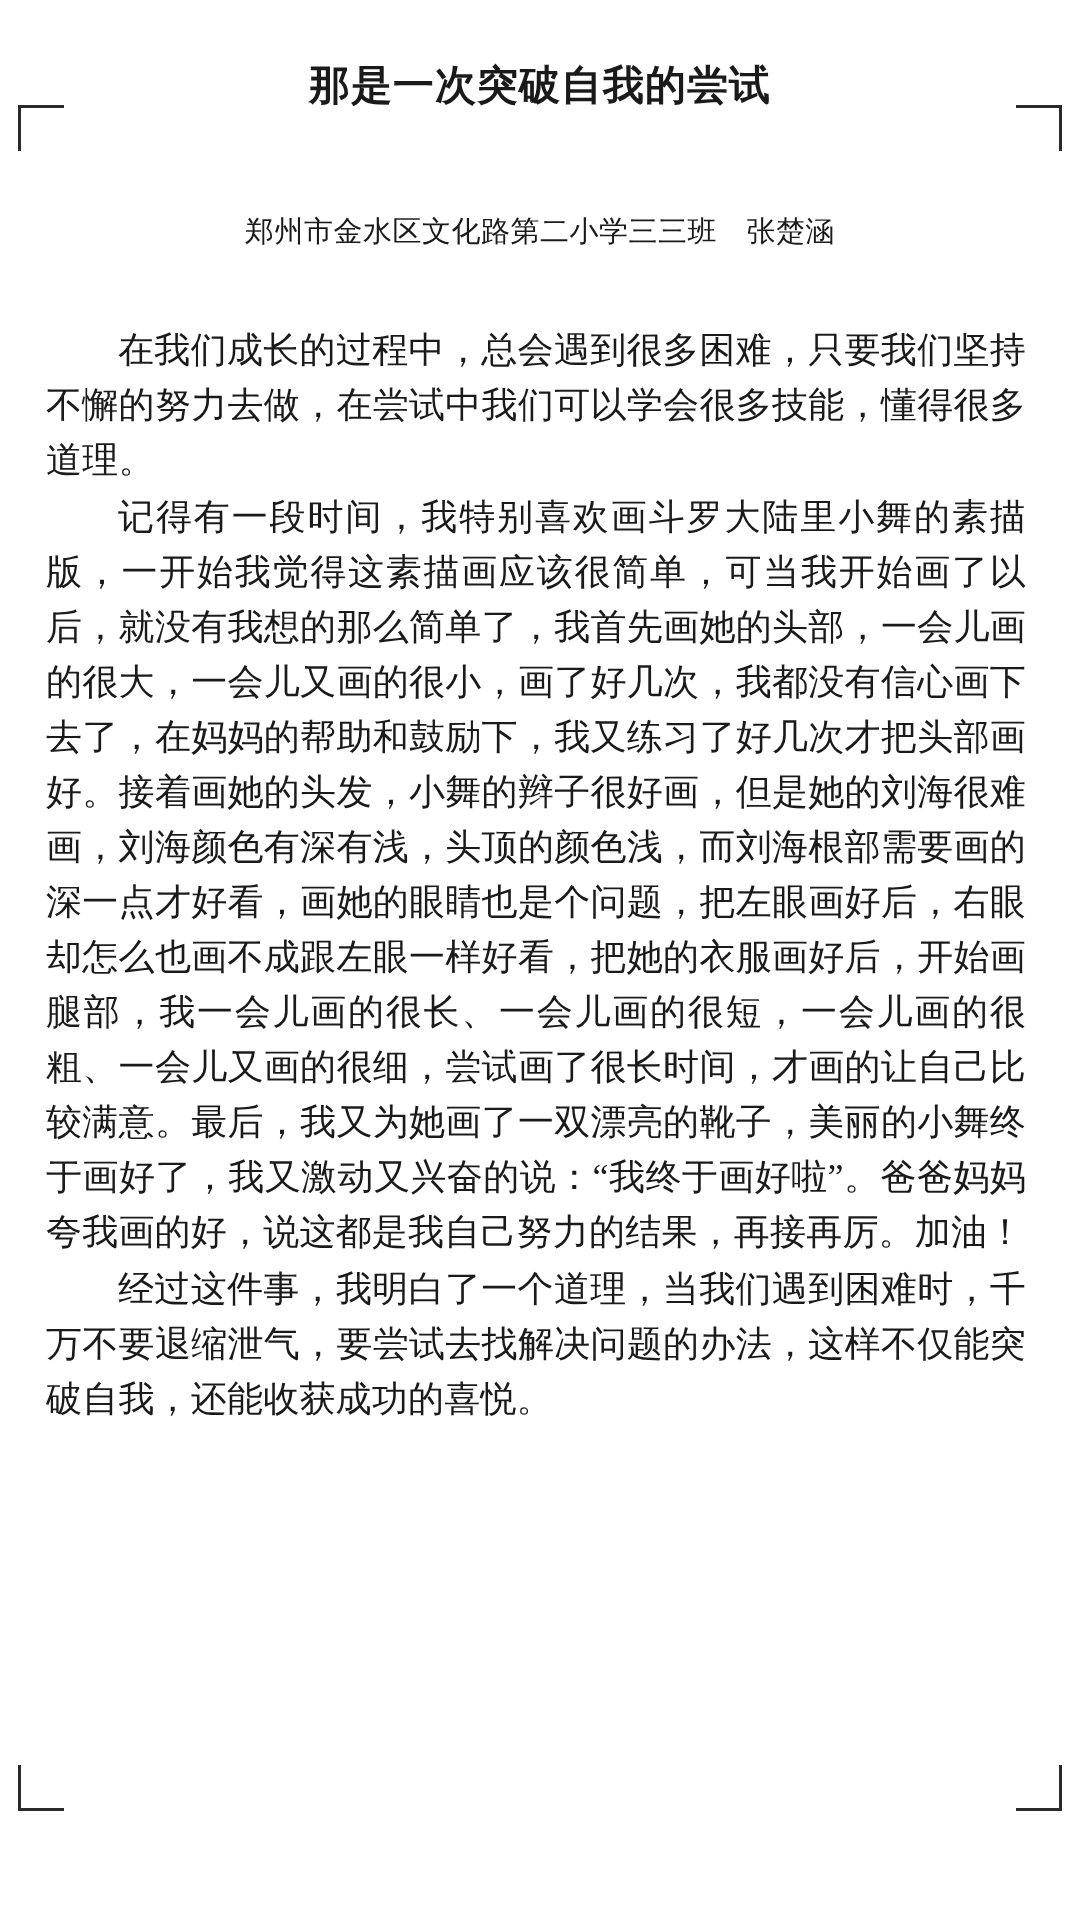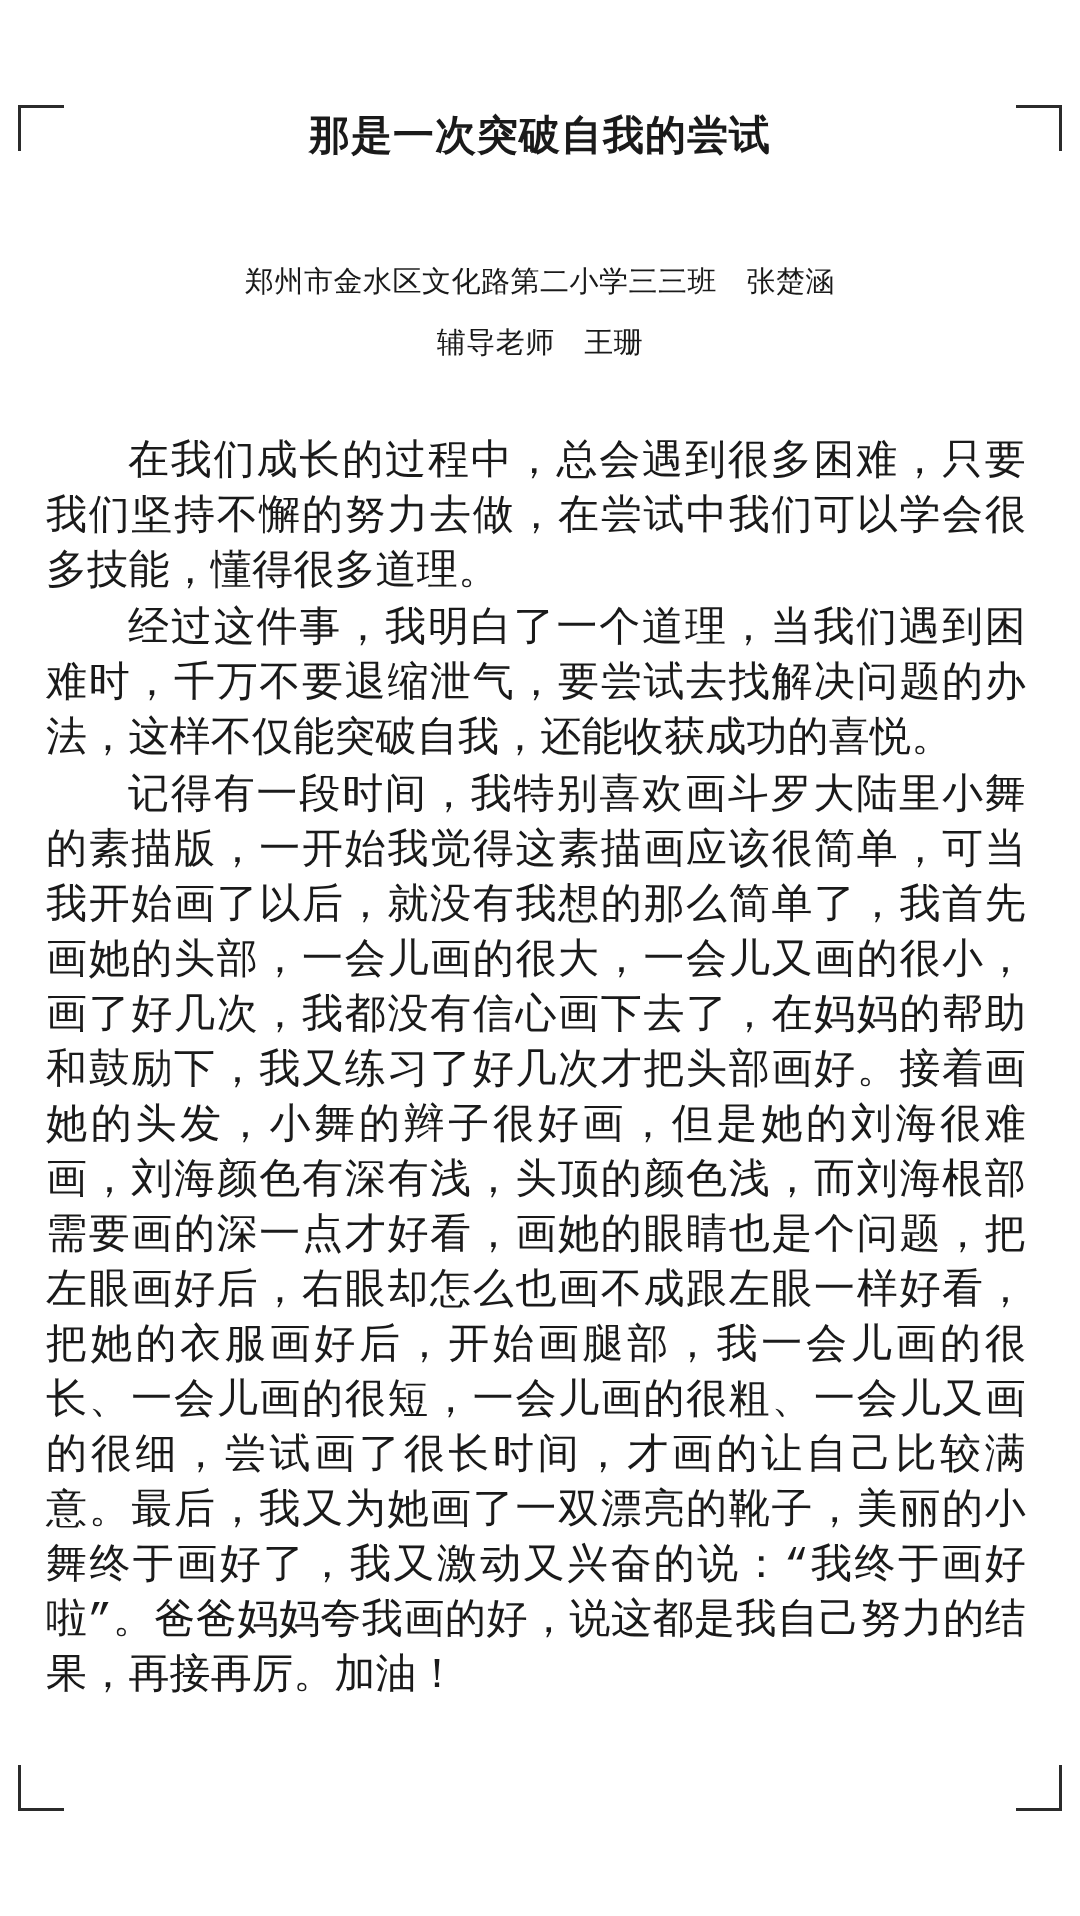--- a/index.html
+++ b/index.html
@@ -40,21 +40,21 @@
     right: 0;
     top: 0;
     padding: 0 28px;
   }
 
   .doc-title {
     text-align: center;
     font-size: 41px;
     font-weight: bold;
     letter-spacing: 1px;
-    margin-top: 109px;
+    margin-top: 59px;
     line-height: 1.3;
     font-family: "DejaVu Sans", "Liberation Sans", sans-serif;
   }
 
   .byline {
     text-align: center;
     font-size: 29px;
     margin-top: 100px;
     line-height: 1.35;
     letter-spacing: 0.5px;
@@ -67,48 +67,47 @@
     letter-spacing: 0.5px;
     font-family: "DejaVu Sans", "Liberation Sans", sans-serif;
   }
 
   .body-text {
     margin-top: 72px;
     padding: 0 18px;
   }
 
   .para {
-    font-size: 41px;
+    font-size: 36px;
     line-height: 55px;
     text-align: justify;
     text-justify: inter-ideograph;
     text-indent: 2em;
     margin: 0 8px 2px 0;
     letter-spacing: 0.2px;
-    font-family: Liberation Mono, monospace;
+    font-family: Liberation Serif, serif;
   }
 </style>
 </head>
 <body>
 
 <div class="page">
 
   <div class="crop-mark crop-tl"></div>
   <div class="crop-mark crop-tr"></div>
   <div class="crop-mark crop-bl"></div>
   <div class="crop-mark crop-br"></div>
 
   <div class="content">
 
     <h1 class="doc-title">那是一次突破自我的尝试</h1>
 
     <div class="byline">郑州市金水区文化路第二小学三三班　张楚涵</div>
 
-    <div class="byline-2">辅导老师　王珊</div>
 
     <div class="body-text">
       <p class="para">在我们成长的过程中，总会遇到很多困难，只要我们坚持不懈的努力去做，在尝试中我们可以学会很多技能，懂得很多道理。</p>
+      <p class="para">记得有一段时间，我特别喜欢画斗罗大陆里小舞的素描版，一开始我觉得这素描画应该很简单，可当我开始画了以后，就没有我想的那么简单了，我首先画她的头部，一会儿画的很大，一会儿又画的很小，画了好几次，我都没有信心画下去了，在妈妈的帮助和鼓励下，我又练习了好几次才把头部画好。接着画她的头发，小舞的辫子很好画，但是她的刘海很难画，刘海颜色有深有浅，头顶的颜色浅，而刘海根部需要画的深一点才好看，画她的眼睛也是个问题，把左眼画好后，右眼却怎么也画不成跟左眼一样好看，把她的衣服画好后，开始画腿部，我一会儿画的很长、一会儿画的很短，一会儿画的很粗、一会儿又画的很细，尝试画了很长时间，才画的让自己比较满意。最后，我又为她画了一双漂亮的靴子，美丽的小舞终于画好了，我又激动又兴奋的说：“我终于画好啦”。爸爸妈妈夸我画的好，说这都是我自己努力的结果，再接再厉。加油！</p>
       <p class="para">经过这件事，我明白了一个道理，当我们遇到困难时，千万不要退缩泄气，要尝试去找解决问题的办法，这样不仅能突破自我，还能收获成功的喜悦。</p>
-      <p class="para">记得有一段时间，我特别喜欢画斗罗大陆里小舞的素描版，一开始我觉得这素描画应该很简单，可当我开始画了以后，就没有我想的那么简单了，我首先画她的头部，一会儿画的很大，一会儿又画的很小，画了好几次，我都没有信心画下去了，在妈妈的帮助和鼓励下，我又练习了好几次才把头部画好。接着画她的头发，小舞的辫子很好画，但是她的刘海很难画，刘海颜色有深有浅，头顶的颜色浅，而刘海根部需要画的深一点才好看，画她的眼睛也是个问题，把左眼画好后，右眼却怎么也画不成跟左眼一样好看，把她的衣服画好后，开始画腿部，我一会儿画的很长、一会儿画的很短，一会儿画的很粗、一会儿又画的很细，尝试画了很长时间，才画的让自己比较满意。最后，我又为她画了一双漂亮的靴子，美丽的小舞终于画好了，我又激动又兴奋的说：“我终于画好啦”。爸爸妈妈夸我画的好，说这都是我自己努力的结果，再接再厉。加油！</p>
     </div>
 
   </div>
 </div>
 
 </body></html>

